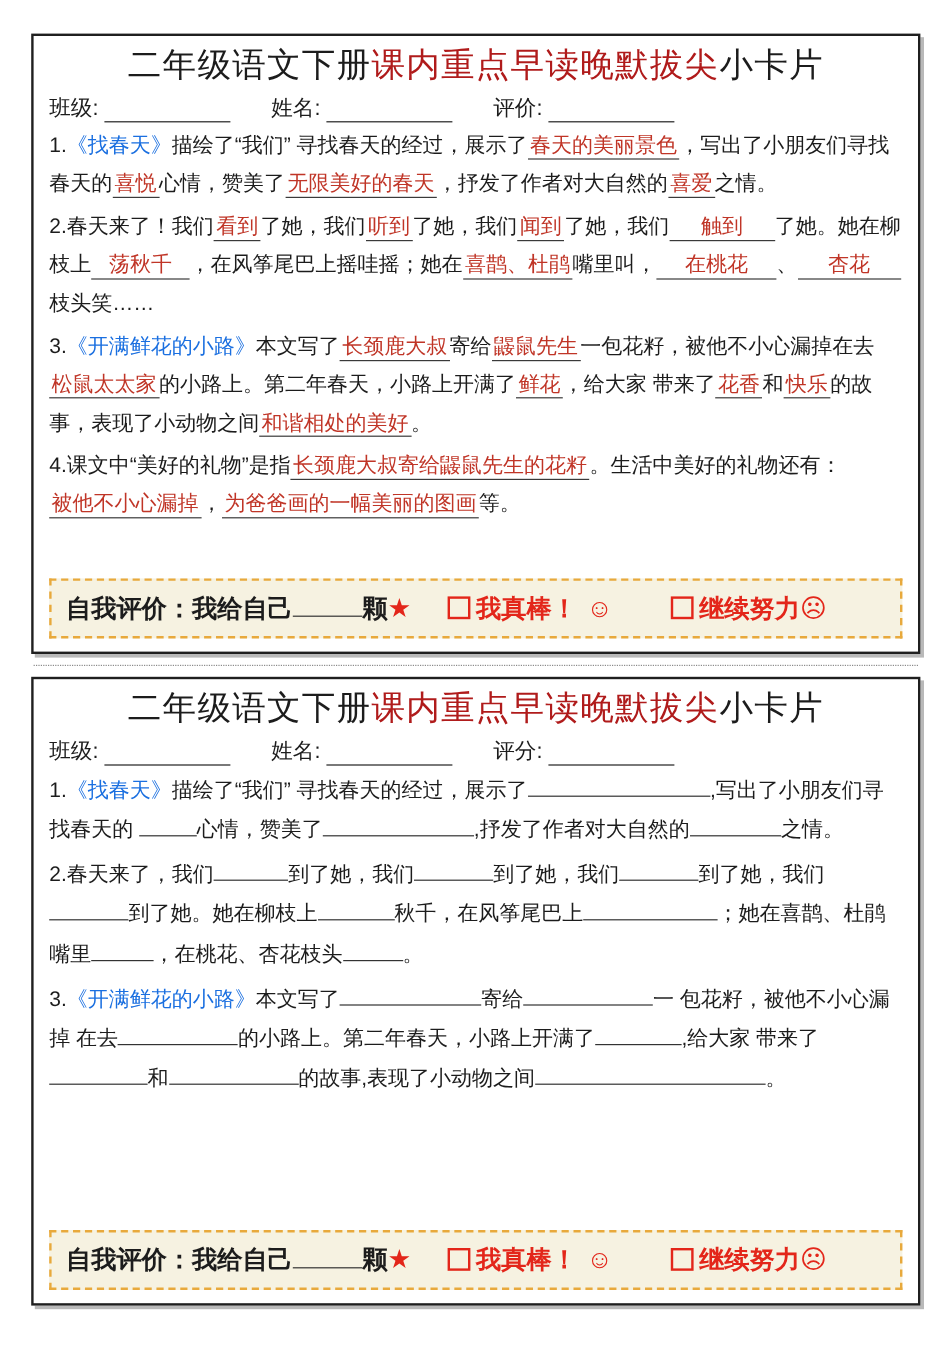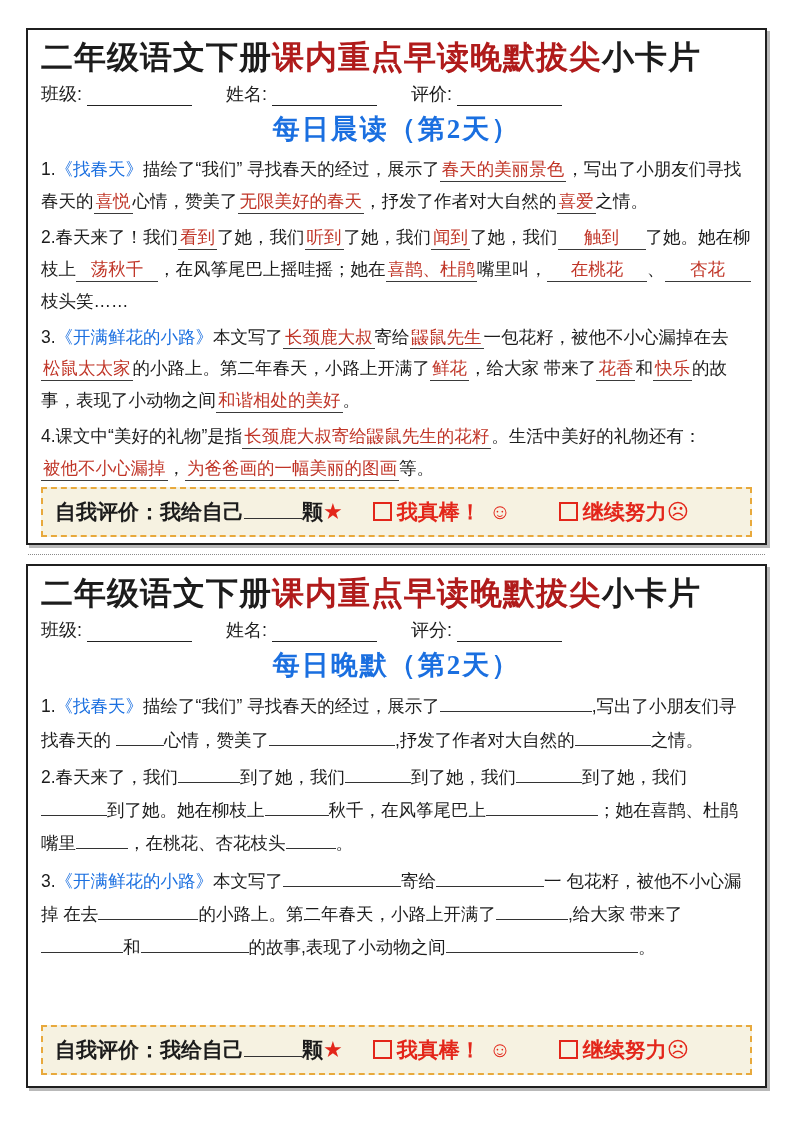--- a/index.html
+++ b/index.html
@@ -24,23 +24,23 @@
     box-shadow:3px 3px 0 #b9b9b9;
     background:#fff;
     padding:6px 13px 11px;
     display:flex;flex-direction:column;
     overflow:hidden;
   }
   .card-1{height:517px;}
   .card-2{height:524px;}
   .separator{border-top:1.5px dotted #8a8a8a;margin:9px 2px;}
   .card-title{
-    margin:2px 0 4px;text-align:left;
+    margin:2px 0 4px;text-align:center;
     font-family:"Liberation Serif", serif;
-    font-size:32px;font-weight:bold;letter-spacing:1px;line-height:1.2;
+    font-size:28px;font-weight:normal;letter-spacing:1px;line-height:1.2;
   }
   .fields{display:flex;gap:34px;font-size:18px;margin:2px 0 2px;align-items:flex-start;}
   .field{display:inline-flex;align-items:flex-end;gap:5px;}
   .field-blank{display:inline-block;border-bottom:1.8px solid #222;height:1.1em;}
   .subtitle{
     margin:3px 0 5px;text-align:center;
     font-size:27px;font-weight:bold;color:var(--blue);letter-spacing:2px;
     font-family:"Liberation Serif", serif;
   }
   .para{margin:2px 0;font-size:17.5px;line-height:1.82;}
@@ -88,21 +88,20 @@
         </span>
         <span class="field">
           <span class="field-label">姓名:</span>
           <span class="field-blank" style="width: 105px;"></span>
         </span>
         <span class="field">
           <span class="field-label">评价:</span>
           <span class="field-blank" style="width: 105px;"></span>
         </span>
       </div>
-    <h2 class="subtitle">每日晨读（第2天）</h2>
     <p class="para"><span class="seg seg-k">1.</span><span class="seg seg-hb">《找春天》</span><span class="seg seg-k">描绘了“我们” 寻找春天的经过，展示了</span><span class="seg seg-ru">春天的美丽景色</span><span class="seg seg-k">，写出了小朋友们寻找春天的</span><span class="seg seg-ru">喜悦</span><span class="seg seg-k">心情，赞美了</span><span class="seg seg-ru">无限美好的春天</span><span class="seg seg-k">，抒发了作者对大自然的</span><span class="seg seg-ru">喜爱</span><span class="seg seg-k">之情。</span></p>
     <p class="para"><span class="seg seg-k">2.春天来了！我们</span><span class="seg seg-ru">看到</span><span class="seg seg-k">了她，我们</span><span class="seg seg-ru">听到</span><span class="seg seg-k">了她，我们</span><span class="seg seg-ru">闻到</span><span class="seg seg-k">了她，我们</span><span class="seg seg-ru" style="min-width: 88px;">触到</span><span class="seg seg-k">了她。她在柳枝上</span><span class="seg seg-ru" style="min-width: 82px;">荡秋千</span><span class="seg seg-k">，在风筝尾巴上摇哇摇；她在</span><span class="seg seg-ru">喜鹊、杜鹃</span><span class="seg seg-k">嘴里叫，</span><span class="seg seg-ru" style="min-width: 100px;">在桃花</span><span class="seg seg-k">、</span><span class="seg seg-ru" style="min-width: 86px;">杏花</span><span class="seg seg-k">枝头笑……</span></p>
     <p class="para"><span class="seg seg-k">3.</span><span class="seg seg-hb">《开满鲜花的小路》</span><span class="seg seg-k">本文写了</span><span class="seg seg-ru">长颈鹿大叔</span><span class="seg seg-k">寄给</span><span class="seg seg-ru">鼹鼠先生</span><span class="seg seg-k">一包花籽，被他不小心漏掉在去</span><span class="seg seg-ru">松鼠太太家</span><span class="seg seg-k">的小路上。第二年春天，小路上开满了</span><span class="seg seg-ru">鲜花</span><span class="seg seg-k">，给大家 带来了</span><span class="seg seg-ru">花香</span><span class="seg seg-k">和</span><span class="seg seg-ru">快乐</span><span class="seg seg-k">的故事，表现了小动物之间</span><span class="seg seg-ru">和谐相处的美好</span><span class="seg seg-k">。</span></p>
     <p class="para"><span class="seg seg-k">4.课文中“美好的礼物”是指</span><span class="seg seg-ru">长颈鹿大叔寄给鼹鼠先生的花籽</span><span class="seg seg-k">。生活中美好的礼物还有：</span><span class="seg seg-ru">被他不小心漏掉</span><span class="seg seg-k">，</span><span class="seg seg-ru">为爸爸画的一幅美丽的图画</span><span class="seg seg-k">等。</span></p>
     <div class="footer"><span class="seg seg-kb">自我评价：我给自己</span><span class="seg seg-u" style="min-width: 58px;"></span><span class="seg seg-kb">颗</span><span class="seg seg-star">★</span><span class="seg seg-cb" style="margin-left: 30px;"></span><span class="seg seg-rb">我真棒！</span><span class="seg seg-face" style="margin-left: 8px;">☺</span><span class="seg seg-cb" style="margin-left: 48px;"></span><span class="seg seg-rb">继续努力</span><span class="seg seg-face">☹</span></div>
   </section>
 
   <div class="separator"></div>
 
   <section class="card card-2">
@@ -114,20 +113,19 @@
         </span>
         <span class="field">
           <span class="field-label">姓名:</span>
           <span class="field-blank" style="width: 105px;"></span>
         </span>
         <span class="field">
           <span class="field-label">评分:</span>
           <span class="field-blank" style="width: 105px;"></span>
         </span>
       </div>
-    <h2 class="subtitle">每日晚默（第2天）</h2>
     <p class="para"><span class="seg seg-k">1.</span><span class="seg seg-hb">《找春天》</span><span class="seg seg-k">描绘了“我们” 寻找春天的经过，展示了</span><span class="seg seg-u" style="min-width: 152px;"></span><span class="seg seg-k">,写出了小朋友们寻找春天的 </span><span class="seg seg-u" style="min-width: 48px;"></span><span class="seg seg-k">心情，赞美了</span><span class="seg seg-u" style="min-width: 126px;"></span><span class="seg seg-k">,抒发了作者对大自然的</span><span class="seg seg-u" style="min-width: 76px;"></span><span class="seg seg-k">之情。</span></p>
     <p class="para"><span class="seg seg-k">2.春天来了，我们</span><span class="seg seg-u" style="min-width: 62px;"></span><span class="seg seg-k">到了她，我们</span><span class="seg seg-u" style="min-width: 66px;"></span><span class="seg seg-k">到了她，我们</span><span class="seg seg-u" style="min-width: 66px;"></span><span class="seg seg-k">到了她，我们</span><span class="seg seg-u" style="min-width: 66px;"></span><span class="seg seg-k">到了她。她在柳枝上</span><span class="seg seg-u" style="min-width: 64px;"></span><span class="seg seg-k">秋千，在风筝尾巴上</span><span class="seg seg-u" style="min-width: 112px;"></span><span class="seg seg-k">；她在喜鹊、杜鹃嘴里</span><span class="seg seg-u" style="min-width: 52px;"></span><span class="seg seg-k">，在桃花、杏花枝头</span><span class="seg seg-u" style="min-width: 50px;"></span><span class="seg seg-k">。</span></p>
     <p class="para"><span class="seg seg-k">3.</span><span class="seg seg-hb">《开满鲜花的小路》</span><span class="seg seg-k">本文写了</span><span class="seg seg-u" style="min-width: 118px;"></span><span class="seg seg-k">寄给</span><span class="seg seg-u" style="min-width: 108px;"></span><span class="seg seg-k">一 包花籽，被他不小心漏掉 在去</span><span class="seg seg-u" style="min-width: 100px;"></span><span class="seg seg-k">的小路上。第二年春天，小路上开满了</span><span class="seg seg-u" style="min-width: 72px;"></span><span class="seg seg-k">,给大家 带来了</span><span class="seg seg-u" style="min-width: 82px;"></span><span class="seg seg-k">和</span><span class="seg seg-u" style="min-width: 108px;"></span><span class="seg seg-k">的故事,表现了小动物之间</span><span class="seg seg-u" style="min-width: 192px;"></span><span class="seg seg-k">。</span></p>
     <div class="footer"><span class="seg seg-kb">自我评价：我给自己</span><span class="seg seg-u" style="min-width: 58px;"></span><span class="seg seg-kb">颗</span><span class="seg seg-star">★</span><span class="seg seg-cb" style="margin-left: 30px;"></span><span class="seg seg-rb">我真棒！</span><span class="seg seg-face" style="margin-left: 8px;">☺</span><span class="seg seg-cb" style="margin-left: 48px;"></span><span class="seg seg-rb">继续努力</span><span class="seg seg-face">☹</span></div>
   </section>
 
 </div>
 
 </body></html>

